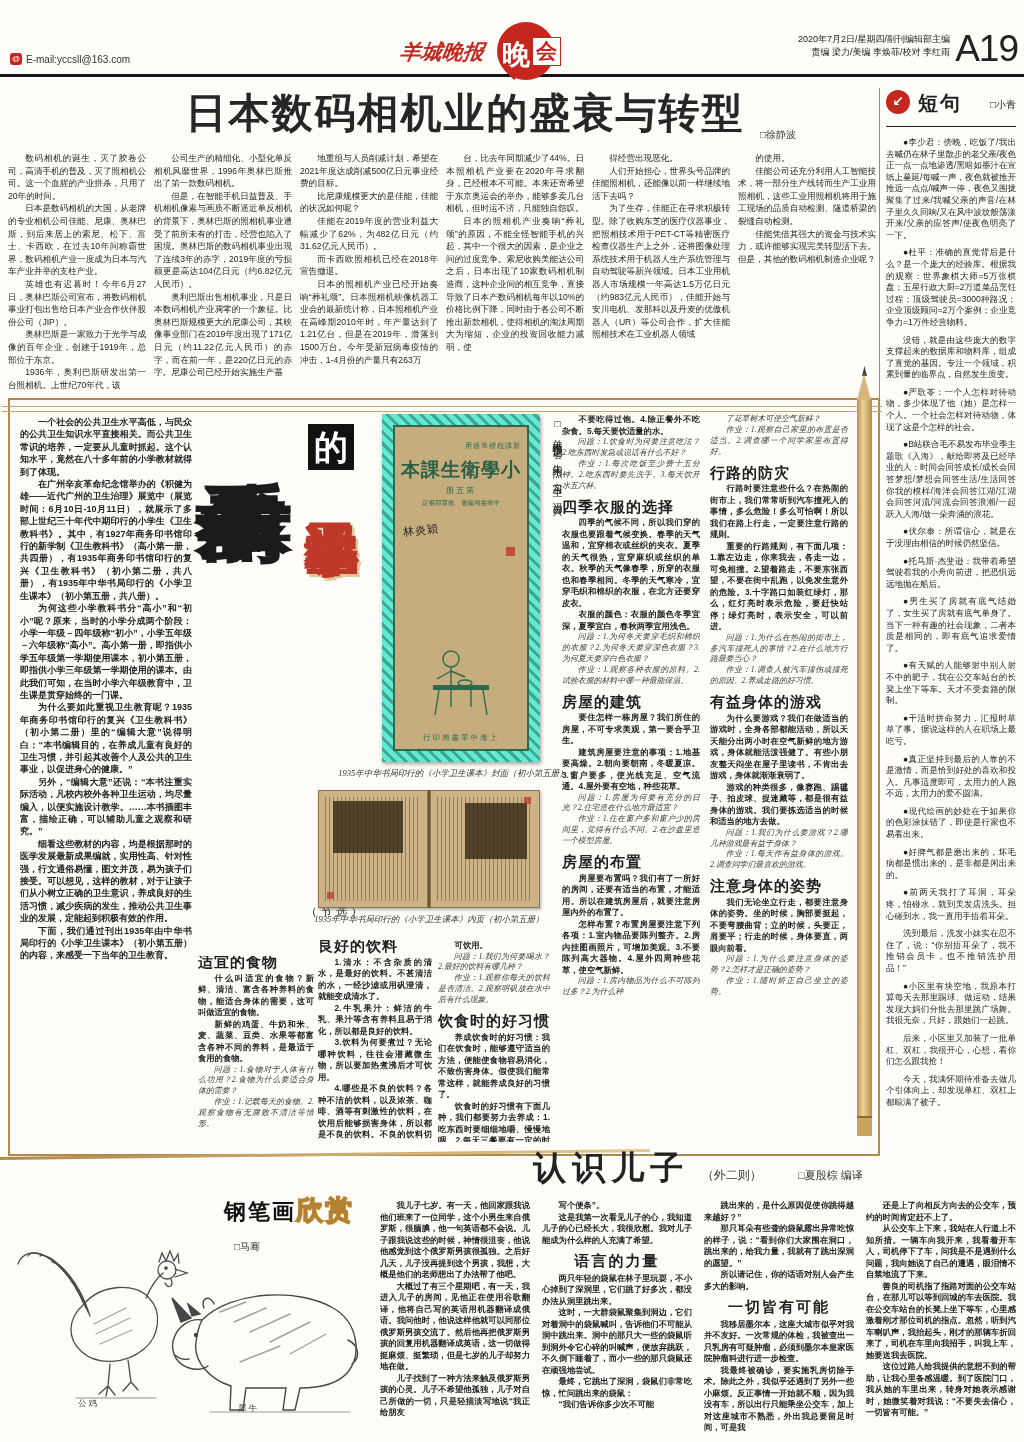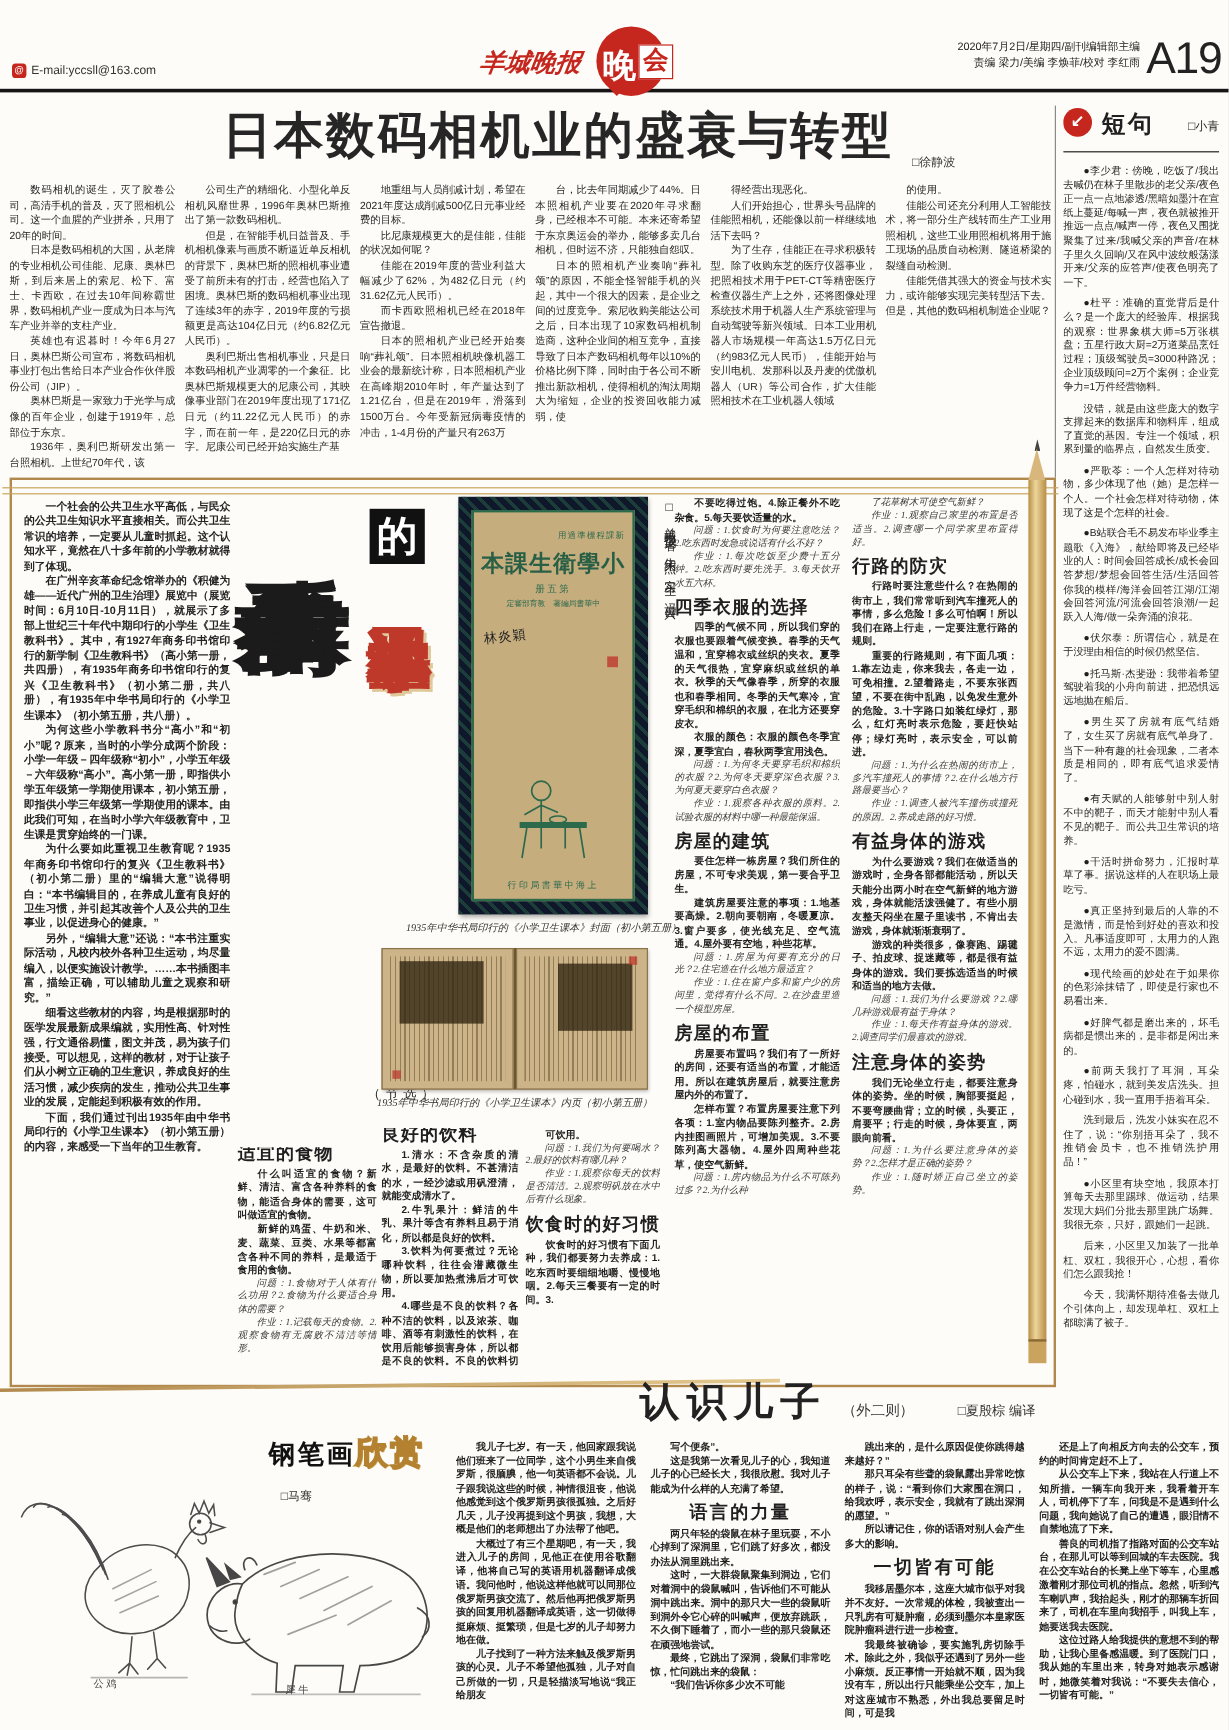--- a/index.html
+++ b/index.html
@@ -46,21 +46,21 @@
         font-size:74px;line-height:1;font-weight:900;color:#1b1b1b;transform:scaleX(1.32);transform-origin:left top;
         letter-spacing:2px;}
   .de-box{position:absolute;left:298px;top:24px;width:46px;height:46px;background:#111;color:#fff;
           font-size:34px;font-weight:900;text-align:center;line-height:46px;}
   .red-title{position:absolute;left:292px;top:80px;writing-mode:vertical-rl;text-orientation:upright;
              font-size:54px;line-height:1.12;font-weight:900;color:#bf392b;text-shadow:2.5px 2.5px 0 #dfc89a;}
   .jiexuan{position:absolute;left:278px;top:504px;width:96px;text-align:center;font-size:11px;letter-spacing:4px;color:#222;}
   .credit{position:absolute;left:540px;top:18px;height:320px;writing-mode:vertical-rl;text-orientation:upright;
           font-size:10px;letter-spacing:2px;color:#222;}
   
-  .cover{position:absolute;left:372px;top:14px;width:158px;height:348px;background:#0f172a;
+  .cover{position:absolute;left:372px;top:14px;width:158px;height:348px;background:#5eead4;
          box-shadow:1px 2px 4px rgba(0,0,0,.35);}
   .cover .band{position:absolute;inset:0;
         background:repeating-linear-gradient(45deg,rgba(41,98,72,.5) 0 3px,rgba(0,0,0,0) 3px 8px);}
   .cover .inner{position:absolute;inset:11px;background:#c6ad7e;border:2px solid #2d6a4c;}
   .cov-top{position:absolute;left:0;right:6px;top:14px;text-align:right;font-size:7px;color:#2d6a4c;letter-spacing:1px;}
   .cov-title{position:absolute;left:0;right:0;top:30px;text-align:center;font-family:"Liberation Serif",serif;
              font-size:19px;font-weight:900;color:#285f45;letter-spacing:1px;}
   .cov-series{position:absolute;left:0;right:0;top:58px;text-align:center;font-size:8px;color:#2d6a4c;letter-spacing:2px;}
   .cov-auth{position:absolute;left:0;right:0;top:72px;text-align:center;font-size:6.5px;color:#2d6a4c;}
   .cov-pub{position:absolute;left:0;right:0;bottom:6px;text-align:center;font-size:7.5px;color:#2d6a4c;letter-spacing:2px;}
@@ -178,21 +178,21 @@
     </div>
     <div>
         <p class="blk t-s">●李少君：傍晚，吃饭了/我出去喊仍在林子里散步的老父亲/夜色正一点一点地渗透/黑暗如墨汁在宣纸上蔓延/每喊一声，夜色就被推开推远一点点/喊声一停，夜色又围拢聚集了过来/我喊父亲的声音/在林子里久久回响/又在风中波纹般荡漾开来/父亲的应答声/使夜色明亮了一下。</p>
         <p class="blk t-s">●杜平：准确的直觉背后是什么？是一个庞大的经验库。根据我的观察：世界象棋大师=5万张棋盘；五星行政大厨=2万道菜品烹饪过程；顶级驾驶员=3000种路况；企业顶级顾问=2万个案例；企业竞争力=1万件经营物料。</p>
         <p class="blk t-s">没错，就是由这些庞大的数字支撑起来的数据库和物料库，组成了直觉的基因。专注一个领域，积累到量的临界点，自然发生质变。</p>
         <p class="blk t-s">●严歌苓：一个人怎样对待动物，多少体现了他（她）是怎样一个人。一个社会怎样对待动物，体现了这是个怎样的社会。</p>
         <p class="blk t-s">●B站联合毛不易发布毕业季主题歌《入海》，献给即将及已经毕业的人：时间会回答成长/成长会回答梦想/梦想会回答生活/生活回答你我的模样/海洋会回答江湖/江湖会回答河流/河流会回答浪潮/一起跃入人海/做一朵奔涌的浪花。</p>
         <p class="blk t-s">●伏尔泰：所谓信心，就是在于没理由相信的时候仍然坚信。</p>
         <p class="blk t-s">●托马斯·杰斐逊：我带着希望驾驶着我的小舟向前进，把恐惧远远地抛在船后。</p>
         <p class="blk t-s">●男生买了房就有底气结婚了，女生买了房就有底气单身了。当下一种有趣的社会现象，二者本质是相同的，即有底气追求爱情了。</p>
-        <p class="blk t-s">●有天赋的人能够射中别人射不中的靶子，而天才能射中别人看不见的靶子。而公共卫生常识的培养。</p>
+        <p class="blk t-s">●有天赋的人能够射中别人射不中的靶子，我在公交车站台的长凳上坐下等车。天才不受套路的限制。</p>
         <p class="blk t-s">●干活时拼命努力，汇报时草草了事。据说这样的人在职场上最吃亏。</p>
         <p class="blk t-s">●真正坚持到最后的人靠的不是激情，而是恰到好处的喜欢和投入。凡事适度即可，太用力的人跑不远，太用力的爱不圆满。</p>
         <p class="blk t-s">●现代绘画的妙处在于如果你的色彩涂抹错了，即使是行家也不易看出来。</p>
         <p class="blk t-s">●好脾气都是磨出来的，坏毛病都是惯出来的，是非都是闲出来的。</p>
         <p class="blk t-s">●前两天我打了耳洞，耳朵疼，怕碰水，就到美发店洗头。担心碰到水，我一直用手捂着耳朵。</p>
         <p class="blk t-s">洗到最后，洗发小妹实在忍不住了，说：“你别捂耳朵了，我不推销会员卡，也不推销洗护用品！”</p>
         <p class="blk t-s">●小区里有块空地，我原本打算每天去那里踢球、做运动，结果发现大妈们分批去那里跳广场舞。我很无奈，只好，跟她们一起跳。</p>
         <p class="blk t-s">后来，小区里又加装了一批单杠、双杠，我很开心，心想，看你们怎么跟我抢！</p>
         <p class="blk t-s">今天，我满怀期待准备去做几个引体向上，却发现单杠、双杠上都晾满了被子。</p>
       </div>
@@ -267,20 +267,21 @@
         <p class="blk t-p">1.清水：不含杂质的清水，是最好的饮料。不甚清洁的水，一经沙滤或用矾澄清，就能变成清水了。</p>
         <p class="blk t-p">2.牛乳果汁：鲜洁的牛乳、果汁等含有养料且易于消化，所以都是良好的饮料。</p>
         <p class="blk t-p">3.饮料为何要煮过？无论哪种饮料，往往会潜藏微生物，所以要加热煮沸后才可饮用。</p>
         <p class="blk t-p">4.哪些是不良的饮料？各种不洁的饮料，以及浓茶、咖啡、酒等有刺激性的饮料，在饮用后能够损害身体，所以都是不良的饮料。不良的饮料切不</p>
       </div>
     <div class="fcol" style="left:428px;top:540px;width:112px;height:202px;">
         <p class="blk t-p">可饮用。</p>
         <p class="blk t-q">问题：1.我们为何要喝水？2.最好的饮料有哪几种？</p>
         <p class="blk t-q">作业：1.观察你每天的饮料是否清洁。2.观察明矾放在水中后有什么现象。</p>
         <div class="blk t-h">饮食时的好习惯</div>
+        <p class="blk t-p">养成饮食时的好习惯：我们在饮食时，能够遵守适当的方法，便能使食物容易消化，不致伤害身体。假使我们能常常这样，就能养成良好的习惯了。</p>
         <p class="blk t-p">饮食时的好习惯有下面几种，我们都要努力去养成：1.吃东西时要细细地嚼、慢慢地咽。2.每天三餐要有一定的时间。3.</p>
       </div>
     <div class="fcol" style="left:552px;top:14px;width:138px;height:730px;">
         <p class="blk t-p">不要吃得过饱。4.除正餐外不吃杂食。5.每天要饮适量的水。</p>
         <p class="blk t-q">问题：1.饮食时为何要注意吃法？2.吃东西时发急或说话有什么不好？</p>
         <p class="blk t-q">作业：1.每次吃饭至少费十五分钟。2.吃东西时要先洗手。3.每天饮开水五六杯。</p>
         <div class="blk t-h">四季衣服的选择</div>
         <p class="blk t-p">四季的气候不同，所以我们穿的衣服也要跟着气候变换。春季的天气温和，宜穿棉衣或丝织的夹衣。夏季的天气很热，宜穿麻织或丝织的单衣。秋季的天气像春季，所穿的衣服也和春季相同。冬季的天气寒冷，宜穿毛织和棉织的衣服，在北方还要穿皮衣。</p>
         <p class="blk t-p">衣服的颜色：衣服的颜色冬季宜深，夏季宜白，春秋两季宜用浅色。</p>
         <p class="blk t-q">问题：1.为何冬天要穿毛织和棉织的衣服？2.为何冬天要穿深色衣服？3.为何夏天要穿白色衣服？</p>
@@ -392,21 +393,21 @@
         <p class="blk t-p">写个便条”。</p>
         <p class="blk t-p">这是我第一次看见儿子的心，我知道儿子的心已经长大，我很欣慰。我对儿子能成为什么样的人充满了希望。</p>
         <div class="blk t-h">语言的力量</div>
         <p class="blk t-p">两只年轻的袋鼠在林子里玩耍，不小心掉到了深洞里，它们跳了好多次，都没办法从洞里跳出来。</p>
         <p class="blk t-p">这时，一大群袋鼠聚集到洞边，它们对着洞中的袋鼠喊叫，告诉他们不可能从洞中跳出来。洞中的那只大一些的袋鼠听到洞外令它心碎的叫喊声，便放弃跳跃，不久倒下睡着了，而小一些的那只袋鼠还在顽强地尝试。</p>
         <p class="blk t-p">最终，它跳出了深洞，袋鼠们非常吃惊，忙问跳出来的袋鼠：</p>
         <p class="blk t-p">“我们告诉你多少次不可能</p>
       </div>
     <div class="bcol">
         <p class="blk t-p">跳出来的，是什么原因促使你跳得越来越好？”</p>
-        <p class="blk t-p">那只耳朵有些聋的袋鼠露出异常吃惊的样子，说：“看到你们大家围在洞口，给我欢呼，表示安全，我就有了跳出深洞的愿望。”</p>
+        <p class="blk t-p">那只耳朵有些聋的袋鼠露出异常吃惊的样子，说：“看到你们大家围在洞口，跳出来的，给我力量，我就有了跳出深洞的愿望。”</p>
         <p class="blk t-p">所以请记住，你的话语对别人会产生多大的影响。</p>
         <div class="blk t-h">一切皆有可能</div>
         <p class="blk t-p">我移居墨尔本，这座大城市似乎对我并不友好。一次常规的体检，我被查出一只乳房有可疑肿瘤，必须到墨尔本皇家医院肿瘤科进行进一步检查。</p>
         <p class="blk t-p">我最终被确诊，要实施乳房切除手术。除此之外，我似乎还遇到了另外一些小麻烦。反正事情一开始就不顺，因为我没有车，所以出行只能乘坐公交车，加上对这座城市不熟悉，外出我总要留足时间，可是我</p>
       </div>
     <div class="bcol">
         <p class="blk t-p">还是上了向相反方向去的公交车，预约的时间肯定赶不上了。</p>
         <p class="blk t-p">从公交车上下来，我站在人行道上不知所措。一辆车向我开来，我看着开车人，司机停下了车，问我是不是遇到什么问题，我向她说了自己的遭遇，眼泪情不自禁地流了下来。</p>
         <p class="blk t-p">善良的司机指了指路对面的公交车站台，在那儿可以等到回城的车去医院。我在公交车站台的长凳上坐下等车，心里感激着刚才那位司机的指点。忽然，听到汽车喇叭声，我抬起头，刚才的那辆车折回来了，司机在车里向我招手，叫我上车，她要送我去医院。</p>
         <p class="blk t-p">这位过路人给我提供的意想不到的帮助，让我心里备感温暖。到了医院门口，我从她的车里出来，转身对她表示感谢时，她微笑着对我说：“不要失去信心，一切皆有可能。”</p>

